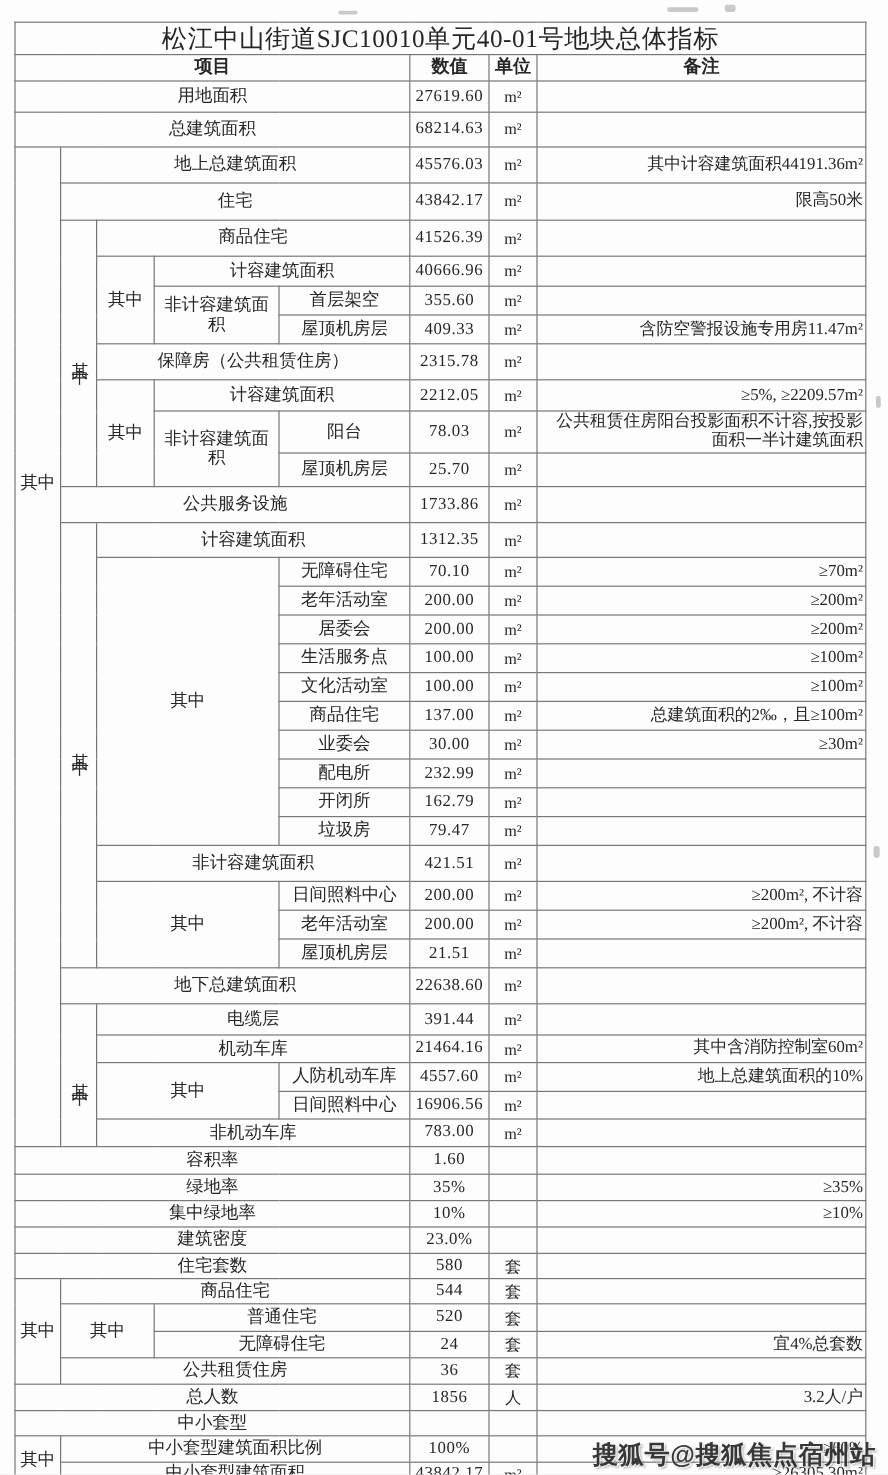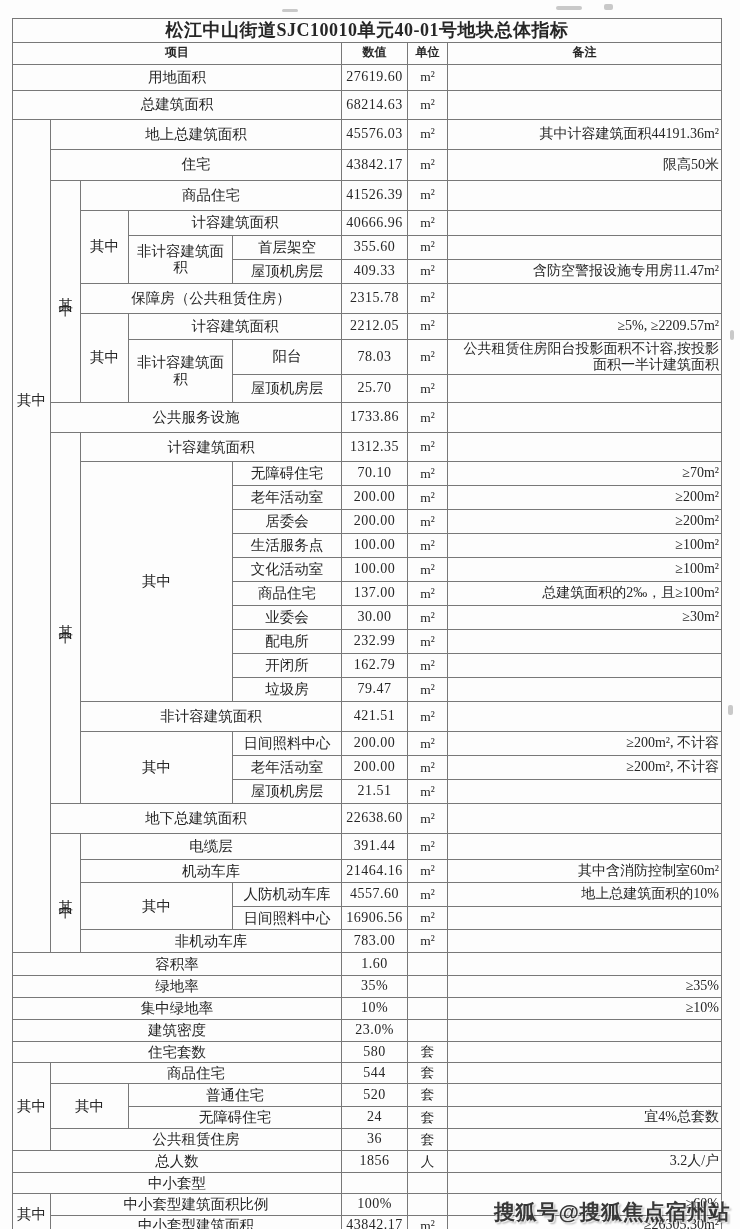--- a/index.html
+++ b/index.html
@@ -2,22 +2,22 @@
 <html><head>
 <meta charset="utf-8">
 <style>
   html,body{margin:0;padding:0;background:#e8e8e8;}
   #page{position:relative;width:740px;height:1229px;background:#fdfdfd;overflow:hidden;
         font-family:"Liberation Serif","DejaVu Serif",serif;color:#262626;}
   table{border-collapse:collapse;position:absolute;left:12px;top:18px;width:710px;
         table-layout:fixed;}
   td{border:1px solid #787878;text-align:center;vertical-align:middle;
      font-size:14.5px;line-height:1.15;padding:1px 2px;overflow:hidden;}
-  td.title{font-size:18px;font-weight:700;letter-spacing:.5px;margin-top:40px;}
-  td.hdr{font-weight:600;font-size:12px;}
+  td.title{font-size:21px;font-weight:400;letter-spacing:.5px;margin-top:40px;}
+  td.hdr{font-weight:600;font-size:15px;}
   td.rmk{font-size:14px;text-align:right;}
   td.val{font-size:14px;letter-spacing:.5px;margin-left:33px;}
   td.unit{font-size:13.5px;}
   td.qzv{writing-mode:vertical-lr;text-orientation:upright;letter-spacing:5px;
          padding:0;margin:0 auto;}
   td.qztop{vertical-align:top;padding-top:272px;}
   .artifact{position:absolute;background:#c9c9c9;border-radius:2px;}
   #watermark{position:absolute;right:10px;bottom:3px;font-size:21px;font-weight:800;
              letter-spacing:.5px;color:#2e2e2e;white-space:nowrap;
              font-family:"Liberation Sans","DejaVu Sans",sans-serif;

